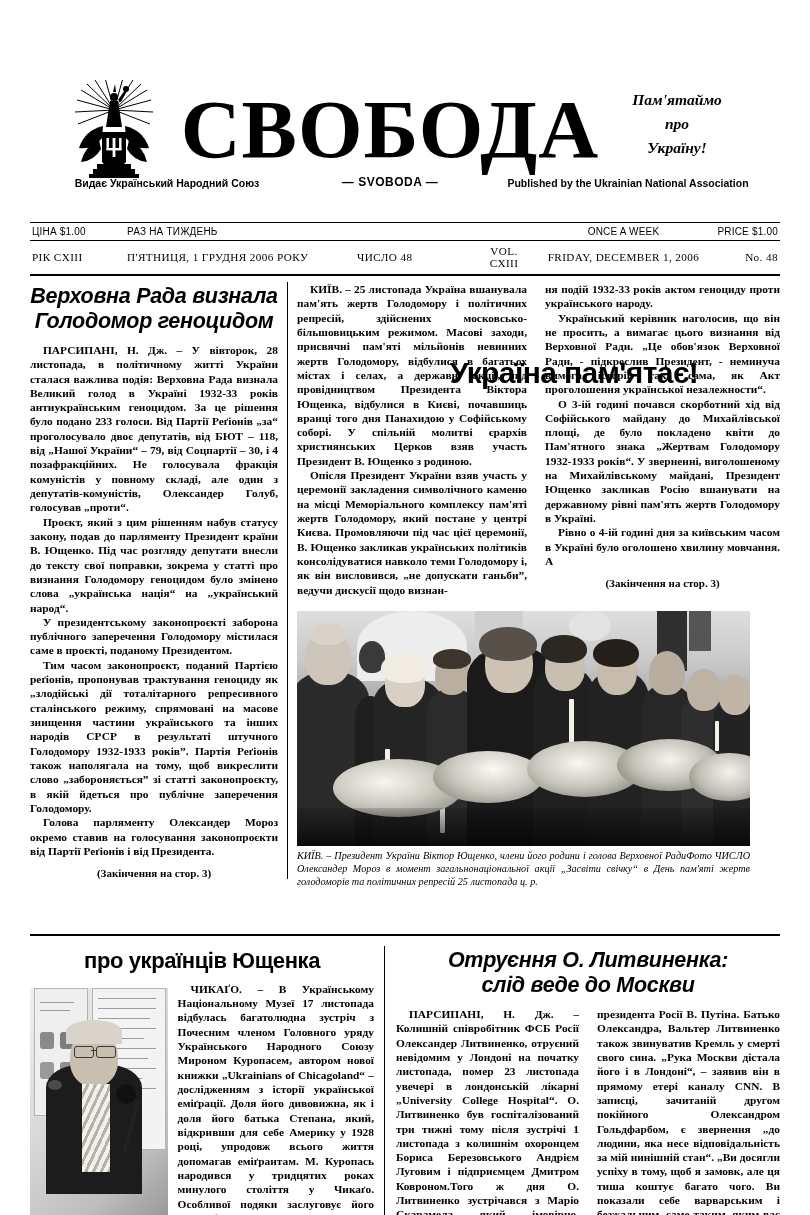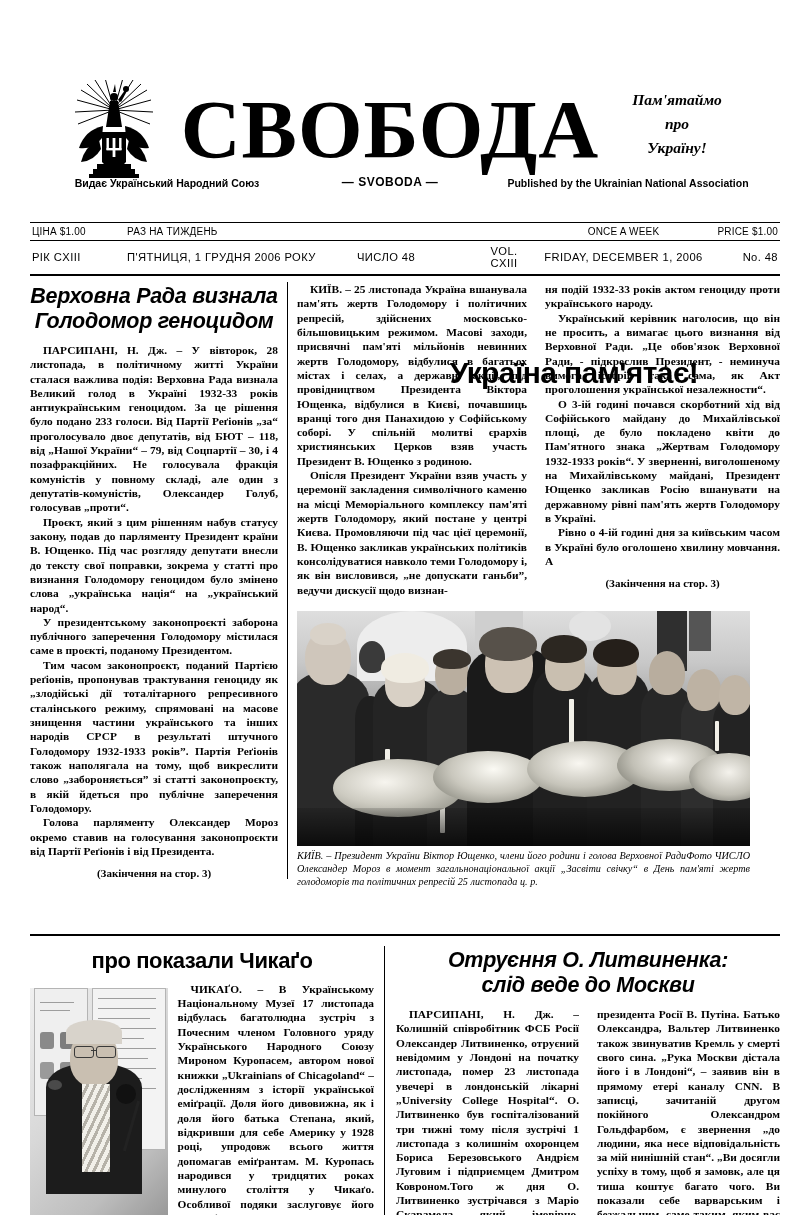--- a/index.html
+++ b/index.html
@@ -83,21 +83,21 @@
     display: flex;
     align-items: flex-start;
     font-family: "Liberation Sans", "DejaVu Sans", sans-serif;
     font-size: 10px;
     letter-spacing: .2px;
     padding: 3px 2px 3px 2px;
   }
   .infobar-main {
     display: flex;
     align-items: center;
-    font-family: Liberation Sans, sans-serif;
+    font-family: Liberation Serif, serif;
     font-size: 11.2px;
     letter-spacing: .4px;
     padding: 4px 2px 5px 2px;
   }
   .ib-a { width: 95px; text-align: left; }
   .ib-b { width: 230px; text-align: left; }
   .ib-c { width: 120px; text-align: left; }
   .ib-d { flex: 1;     text-align: center; }
   .ib-e { width: 185px; text-align: center; }
   .ib-f { width: 62px;  text-align: right; }
@@ -426,21 +426,21 @@
     </div>
 
     <div style="height:55px;"></div>
 
     <div class="rule-thick"></div>
 
     <div class="bottomrow">
 
       <div class="bcol-left">
         <div class="hl-roman">
-          <div>про показали Чикаґо</div>
+          <div>про українців Ющенка</div>
         </div>
         <div class="left-inner">
           <div class="left-photo-col">
             <div class="photo-small">
               <div class="podium" aria-hidden="true" style="position:absolute;inset:0;">
                 <div class="bg"></div>
 
                 <div class="poster" style="left:4px;  top:0;   width:52px; height:126px;"></div>
                 <div class="posterline" style="left:10px; top:14px; width:34px;"></div>
                 <div class="posterline" style="left:10px; top:22px; width:30px;"></div>

